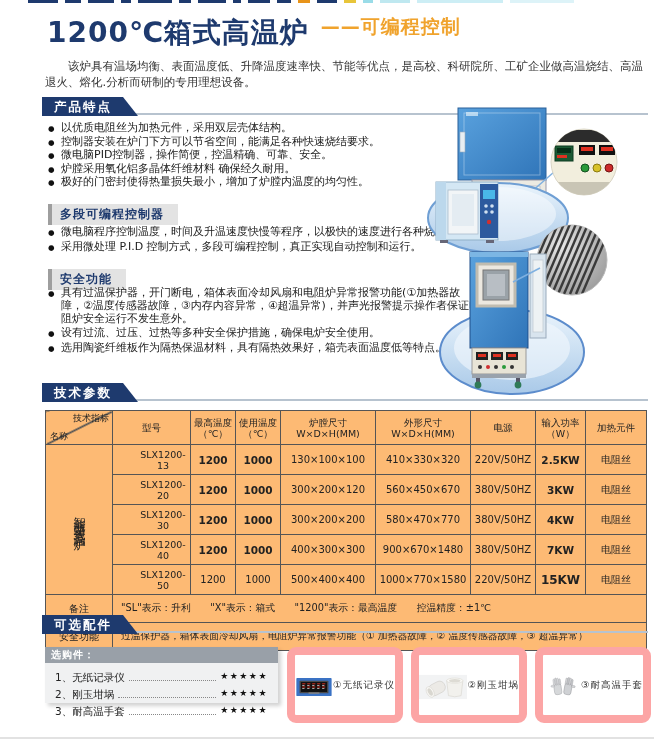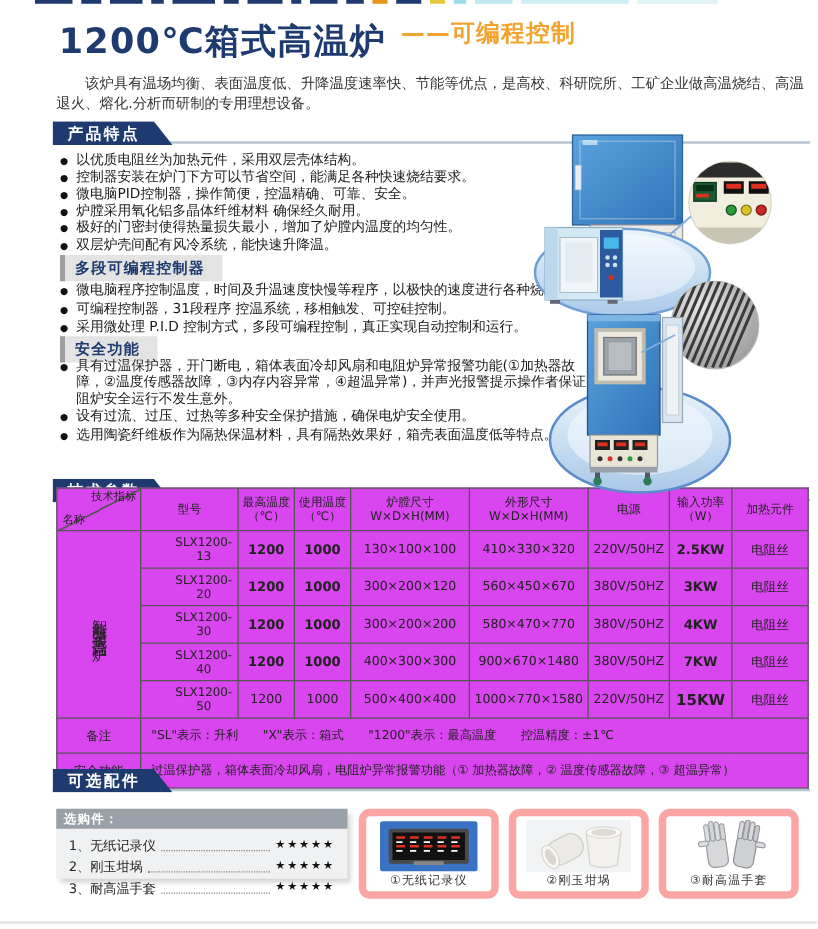--- a/index.html
+++ b/index.html
@@ -33,22 +33,22 @@
 
   
   .bullets{position:absolute;left:48px;margin:0;padding:0;list-style:none;font-size:11px;color:#1a1a1a;}
   .bullets li{position:relative;padding-left:13px;}
   .bullets li::before{content:"●";position:absolute;left:0;top:1px;font-size:7.5px;color:#111;}
   .b-features{top:121px;width:398px;} .b-features li{line-height:13.6px;}
   .b-prog{top:224px;width:448px;} .b-prog li{line-height:15px;}
   .b-safe{top:287px;width:432px;} .b-safe li{line-height:12.8px;margin-bottom:2px;}
 
   
-  table.spec{position:absolute;left:45px;top:390px;width:601px;border-collapse:collapse;
-             table-layout:fixed;font-size:10px;color:#222;background:#d946ef;}
+  table.spec{position:absolute;left:45px;top:410px;width:601px;border-collapse:collapse;
+             table-layout:fixed;font-size:10px;color:#222;background:#fdba74;}
   .spec th,.spec td{border:1px solid #555;text-align:center;padding:0 1px;font-weight:normal;}
   .spec thead th{height:32px;font-size:9.5px;white-space:pre-line;line-height:11px;}
   .spec td.cell{height:29px;}
   .spec .bold{font-weight:bold;font-size:10.5px;}
   .spec .model{font-size:9.5px;padding-left:24px;}
   .corner{position:relative;background:
       linear-gradient(to bottom right,transparent calc(50% - 0.7px),#555 calc(50% - 0.7px),#555 calc(50% + 0.7px),transparent calc(50% + 0.7px));}
   .corner .c-top{position:absolute;top:2px;right:3px;font-size:9px;}
   .corner .c-bot{position:absolute;bottom:2px;left:4px;font-size:9px;}
   .vlabel{writing-mode:vertical-rl;text-orientation:upright;letter-spacing:3px;font-size:12px;color:#222;}
@@ -57,22 +57,22 @@
   
   .opt-box{position:absolute;left:45px;top:647px;width:233px;height:56px;background:#f0f1f2;
            box-shadow:3px 3px 4px rgba(0,0,0,.18);}
   .opt-bar{background:#99a0a8;color:#fff;font-size:10px;font-weight:bold;padding:1px 6px;letter-spacing:1px;}
   .opt-items{padding:5px 10px 0 10px;}
   .opt-item{display:flex;align-items:flex-end;font-size:10.5px;line-height:16px;color:#222;text-align:center;}
   .opt-leader{flex:1;border-bottom:1.5px dotted #888;margin:0 4px 4px 4px;}
   .opt-stars{font-size:9px;letter-spacing:1.5px;color:#111;padding-bottom:1px;}
 
   .cards{position:absolute;left:287px;top:647px;display:flex;gap:8px;}
-  .card{width:100px;height:60px;border:6px solid #fca5a5;border-radius:9px;background:#fff;
-        display:flex;flex-direction:column;align-items:center;justify-content:flex-end;overflow:hidden;}
+  .card{width:100px;height:60px;border:8px solid #fca5a5;border-radius:9px;background:#fff;
+        display:flex;flex-direction:row;align-items:center;justify-content:flex-end;overflow:hidden;}
   .card svg{display:block;margin-top:3px;}
   .card-label{font-size:9.5px;color:#333;line-height:13px;padding-bottom:2px;letter-spacing:1px;white-space:nowrap;}
 
   .illus{position:absolute;left:400px;top:100px;pointer-events:none;}
   .bottom-rule{position:absolute;left:0;right:0;top:737px;height:2px;background:#e2e2e2;}
 </style>
 </head>
 <body>
 
 <div class="page">
@@ -107,27 +107,25 @@
   <div class="sec sec-features">
     <div class="sec-rule"></div>
     <span class="sec-tab">产品特点</span>
   </div>
   <ul class="bullets b-features">
     <li>以优质电阻丝为加热元件，采用双层壳体结构。</li>
     <li>控制器安装在炉门下方可以节省空间，能满足各种快速烧结要求。</li>
     <li>微电脑PID控制器，操作简便，控温精确、可靠、安全。</li>
     <li>炉膛采用氧化铝多晶体纤维材料 确保经久耐用。</li>
     <li>极好的门密封使得热量损失最小，增加了炉膛内温度的均匀性。</li>
-    <li>双层炉壳间配有风冷系统，能快速升降温。</li>
   </ul>
 
   <div class="sub sub-prog">多段可编程控制器</div>
   <ul class="bullets b-prog">
     <li>微电脑程序控制温度，时间及升温速度快慢等程序，以极快的速度进行各种烧结试验。</li>
-    <li>可编程控制器，31段程序 控温系统，移相触发、可控硅控制。</li>
     <li>采用微处理 P.I.D 控制方式，多段可编程控制，真正实现自动控制和运行。</li>
   </ul>
 
   <div class="sub sub-safe">安全功能</div>
   <ul class="bullets b-safe">
     <li>具有过温保护器，开门断电，箱体表面冷却风扇和电阻炉异常报警功能(①加热器故障，②温度传感器故障，③内存内容异常，④超温异常)，并声光报警提示操作者保证电阻炉安全运行不发生意外。</li>
     <li>设有过流、过压、过热等多种安全保护措施，确保电炉安全使用。</li>
     <li>选用陶瓷纤维板作为隔热保温材料，具有隔热效果好，箱壳表面温度低等特点。</li>
   </ul>
 

